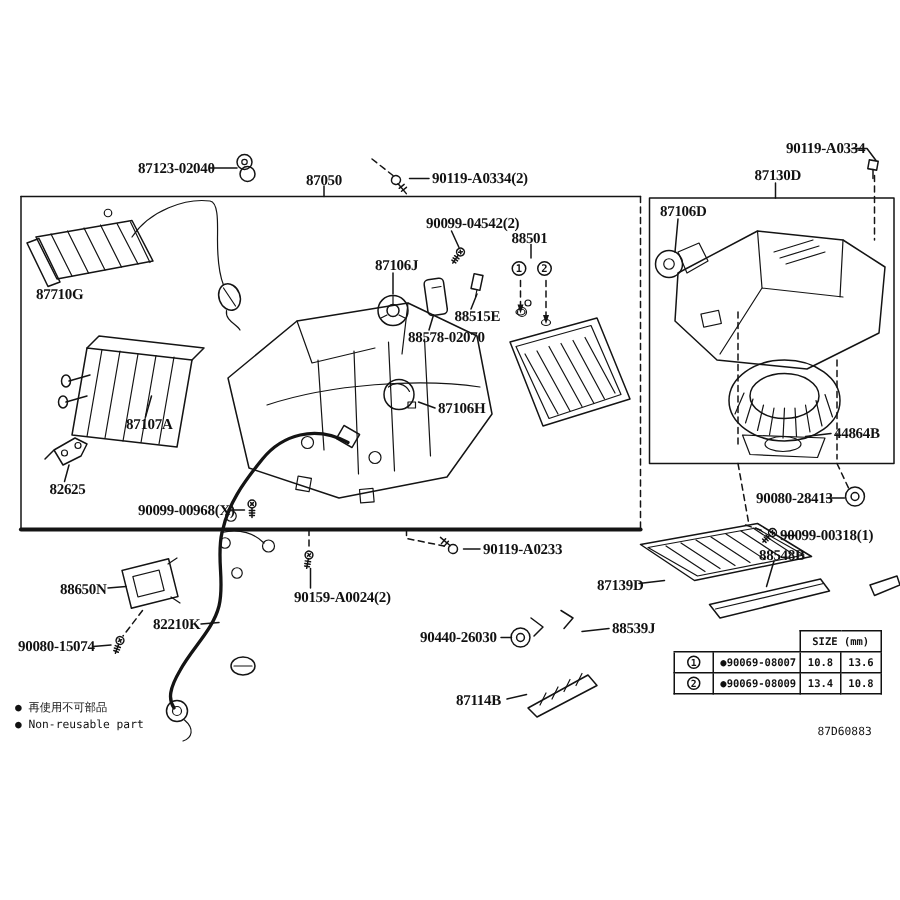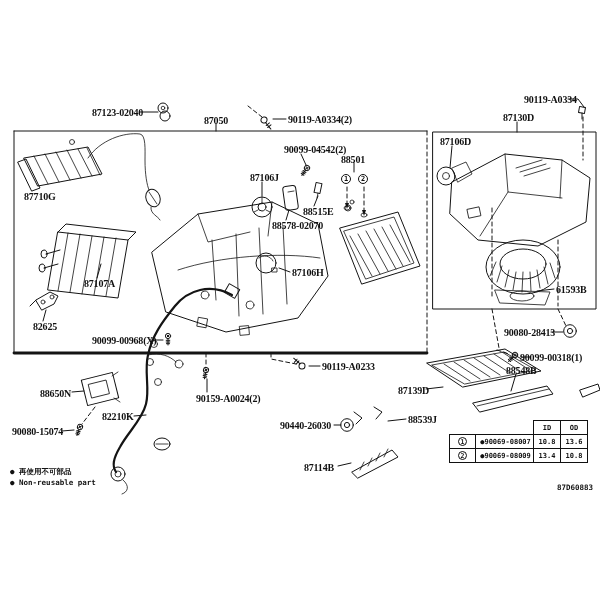--- a/index.html
+++ b/index.html
@@ -10,22 +10,22 @@
   svg.art .dash { stroke-dasharray:4 3; }
   svg.art .thick { stroke-width:2.8; }
   svg.art .thin { stroke-width:0.8; }
   svg.art .wire { stroke-width:2.2; }
   svg.art .solidfill { fill:#141414; stroke:none; }
   .lbl { position:absolute; font-size:10px; font-weight:bold; letter-spacing:-0.2px;
          color:#111; white-space:nowrap; line-height:9px;font-family:Liberation Serif, serif; }
   .callout { position:absolute; width:10px; height:10px; border:1px solid #111; border-radius:50%;
              font-size:7px; font-weight:bold; display:flex; align-items:center; justify-content:center;
              color:#111; background:#fff; box-sizing:border-box; }
-  .legend { position:absolute; font-size:7.5px; font-weight:bold; color:#111; white-space:nowrap; line-height:10px; }
-  .footer-code { position:absolute; font-size:7.5px; font-weight:bold; color:#111;margin-left:12px; }
+  .legend { position:absolute; font-size:7.5px; font-weight:normal; color:#111; white-space:nowrap; line-height:10px; }
+  .footer-code { position:absolute; font-size:7.5px; font-weight:normal; color:#111; }
   table.size-table { position:absolute; left:449px; top:420px; border-collapse:collapse;
                      font-size:7px; font-weight:bold; color:#111; table-layout:fixed; }
   table.size-table td, table.size-table th { border:1px solid #111; text-align:center; padding:0; height:13px; overflow:hidden; }
   table.size-table .nb { border-top:none; border-left:none; border-right:none; }
   table.size-table .pn { text-align:center; padding-left:2px; white-space:nowrap; }
   .circ { display:inline-flex; width:9px; height:9px; border:1px solid #111; border-radius:50%;
           align-items:center; justify-content:center; font-size:6.5px; box-sizing:border-box; }
 </style>
 </head>
 <body>
@@ -256,21 +256,21 @@
   <div class="lbl" style="left:24px;top:192px">87710G</div>
   <div class="lbl" style="left:284px;top:145px">90099-04542(2)</div>
   <div class="lbl" style="left:341px;top:155px">88501</div>
   <div class="lbl" style="left:250px;top:173px">87106J</div>
   <div class="lbl" style="left:303px;top:207px">88515E</div>
   <div class="lbl" style="left:272px;top:221px">88578-02070</div>
   <div class="lbl" style="left:292px;top:268px">87106H</div>
   <div class="lbl" style="left:84px;top:279px">87107A</div>
   <div class="lbl" style="left:33px;top:322px">82625</div>
   <div class="lbl" style="left:92px;top:336px">90099-00968(X)</div>
-  <div class="lbl" style="left:556px;top:285px">61593B</div>
+  <div class="lbl" style="left:556px;top:285px">44864B</div>
   <div class="lbl" style="left:504px;top:328px">90080-28413</div>
   <div class="lbl" style="left:520px;top:353px">90099-00318(1)</div>
   <div class="lbl" style="left:506px;top:366px">88548B</div>
   <div class="lbl" style="left:40px;top:389px">88650N</div>
   <div class="lbl" style="left:12px;top:427px">90080-15074</div>
   <div class="lbl" style="left:102px;top:412px">82210K</div>
   <div class="lbl" style="left:196px;top:394px">90159-A0024(2)</div>
   <div class="lbl" style="left:322px;top:362px">90119-A0233</div>
   <div class="lbl" style="left:280px;top:421px">90440-26030</div>
   <div class="lbl" style="left:398px;top:386px">87139D</div>
@@ -290,24 +290,23 @@
   </div>
 
   <table class="size-table">
     <colgroup>
         <col style="width:26px">
         <col style="width:58px">
         <col style="width:27px">
         <col style="width:27px">
       </colgroup>
     <tbody>
-    <tr>
+        <tr>
       <td class="nb" colspan="2"></td>
-      <th>ID</th>
-      <th>OD</th>
+      <th colspan="2">SIZE (mm)</th>
     </tr>
     <tr>
       <td><span class="circ">1</span></td>
       <td class="pn"><span>●</span><span>90069-08007</span></td>
       <td>10.8</td>
       <td>13.6</td>
     </tr>
     <tr>
       <td><span class="circ">2</span></td>
       <td class="pn"><span>●</span><span>90069-08009</span></td>

